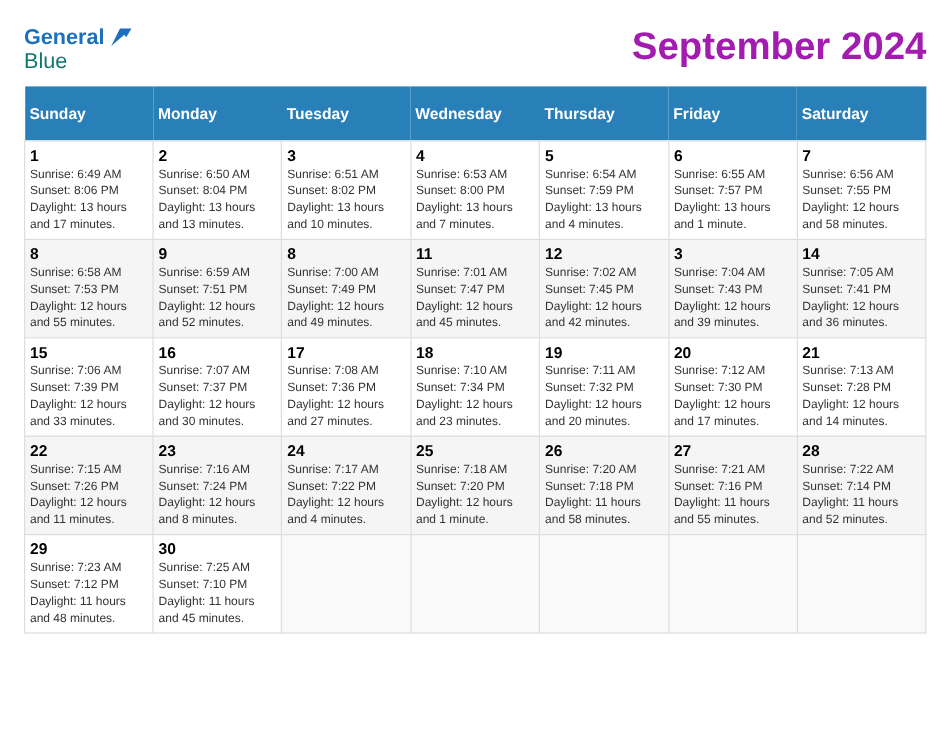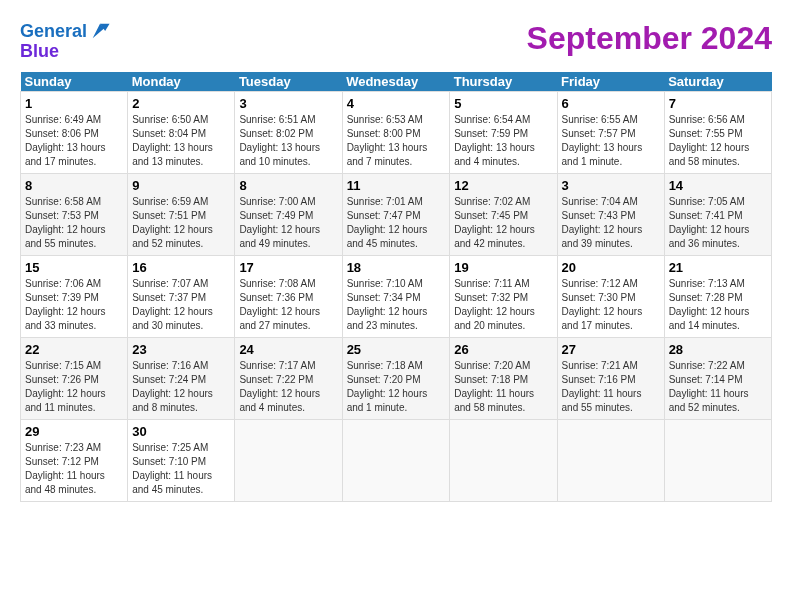--- a/index.html
+++ b/index.html
@@ -48,21 +48,21 @@
       font-weight: bold;
     }
     table {
       width: 100%;
       border-collapse: collapse;
       font-size: 11px;
     }
     th {
       background-color: #2980b9;
       color: #fff;
-      padding: 2px 4px;
+      padding: 15px 4px;
       text-align: left;
       font-size: 13px;
       font-weight: bold;
     }
     td {
       border: 1px solid #ddd;
       padding: 4px;
       vertical-align: top;
       min-height: 70px;
       width: 108px;
@@ -94,21 +94,21 @@
 <div class="header-area">
   <div class="logo">
     <div>
       <div style="display:flex;align-items:flex-end;">
         <span class="logo-text"><span>General</span></span>
         <svg class="logo-icon" viewBox="0 0 30 30" fill="none">
           <polygon points="5,25 15,5 25,15 20,10 28,5" fill="#1a6fbf"></polygon>
           <polygon points="15,5 28,5 22,15" fill="#1a6fbf"></polygon>
         </svg>
       </div>
-      <div class="logo-text" style="color:#6d28d9;font-weight:bold;font-size:18px;">Blue</div>
+      <div class="logo-text" style="color:#0f766e;font-weight:normal;font-size:18px;">Blue</div>
     </div>
   </div>
   <div class="title-area">
     <div class="month-title">September 2024</div>
   </div>
 </div>
 
 <table>
   <thead>
     <tr id="header-row">

